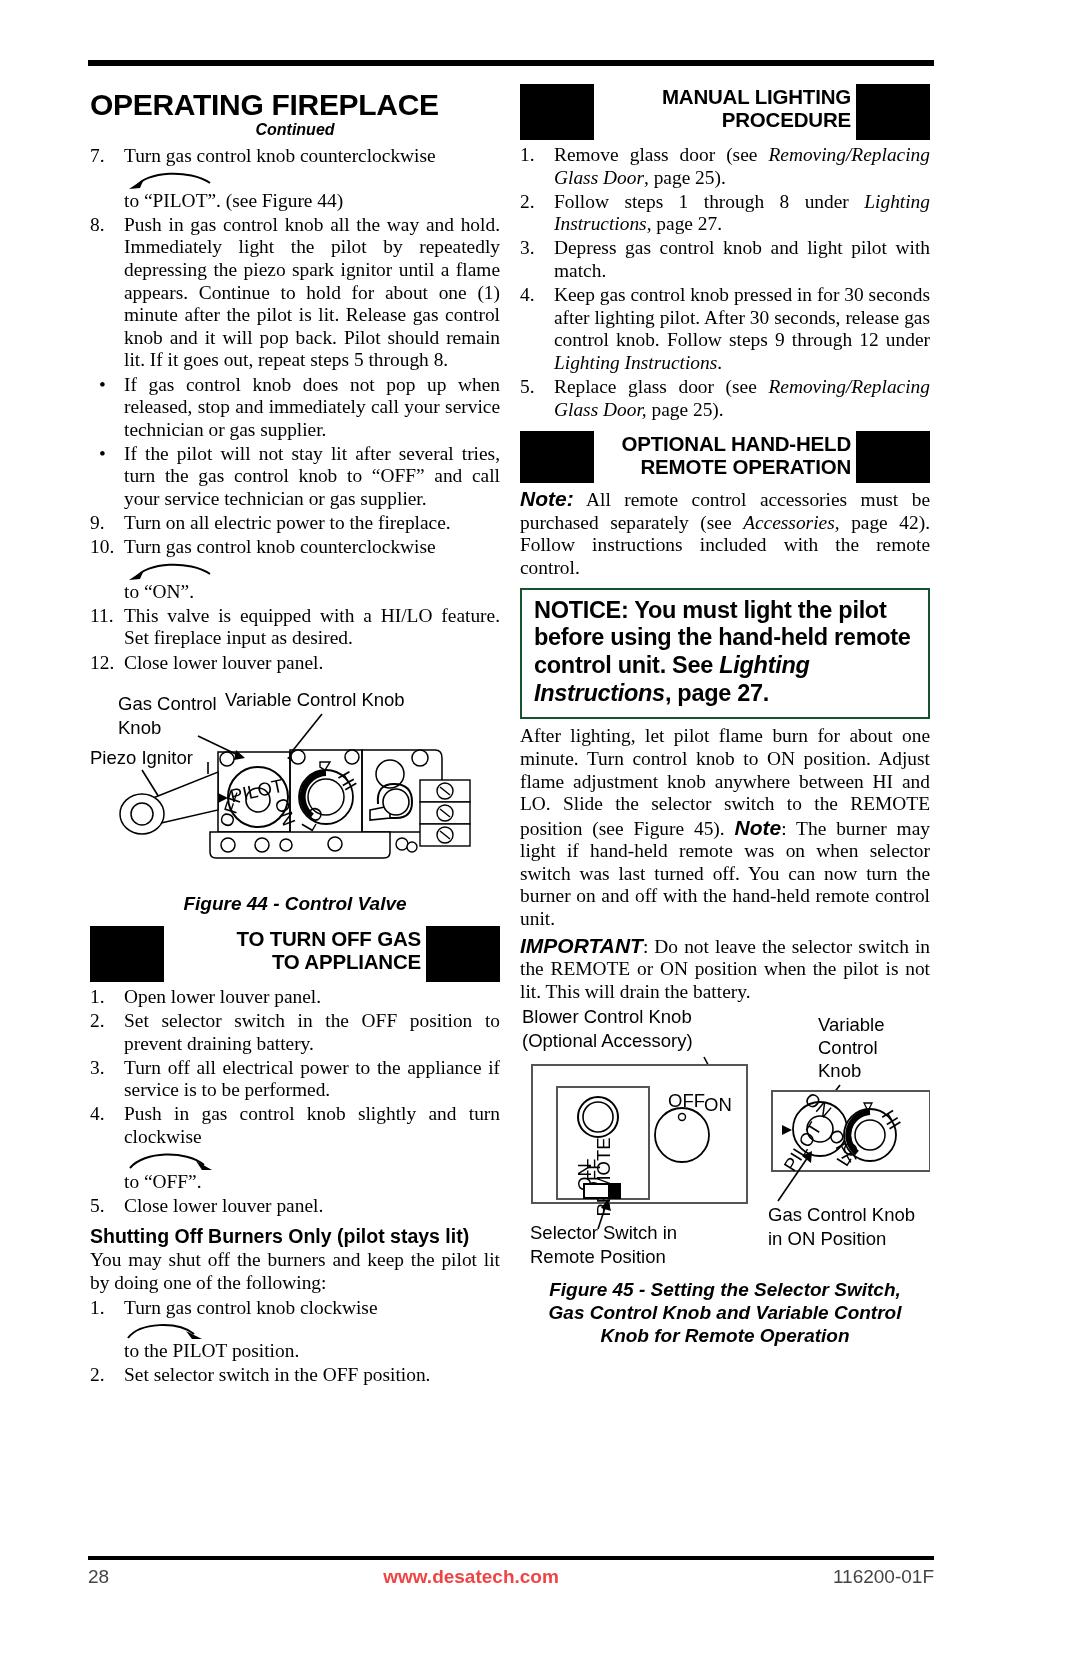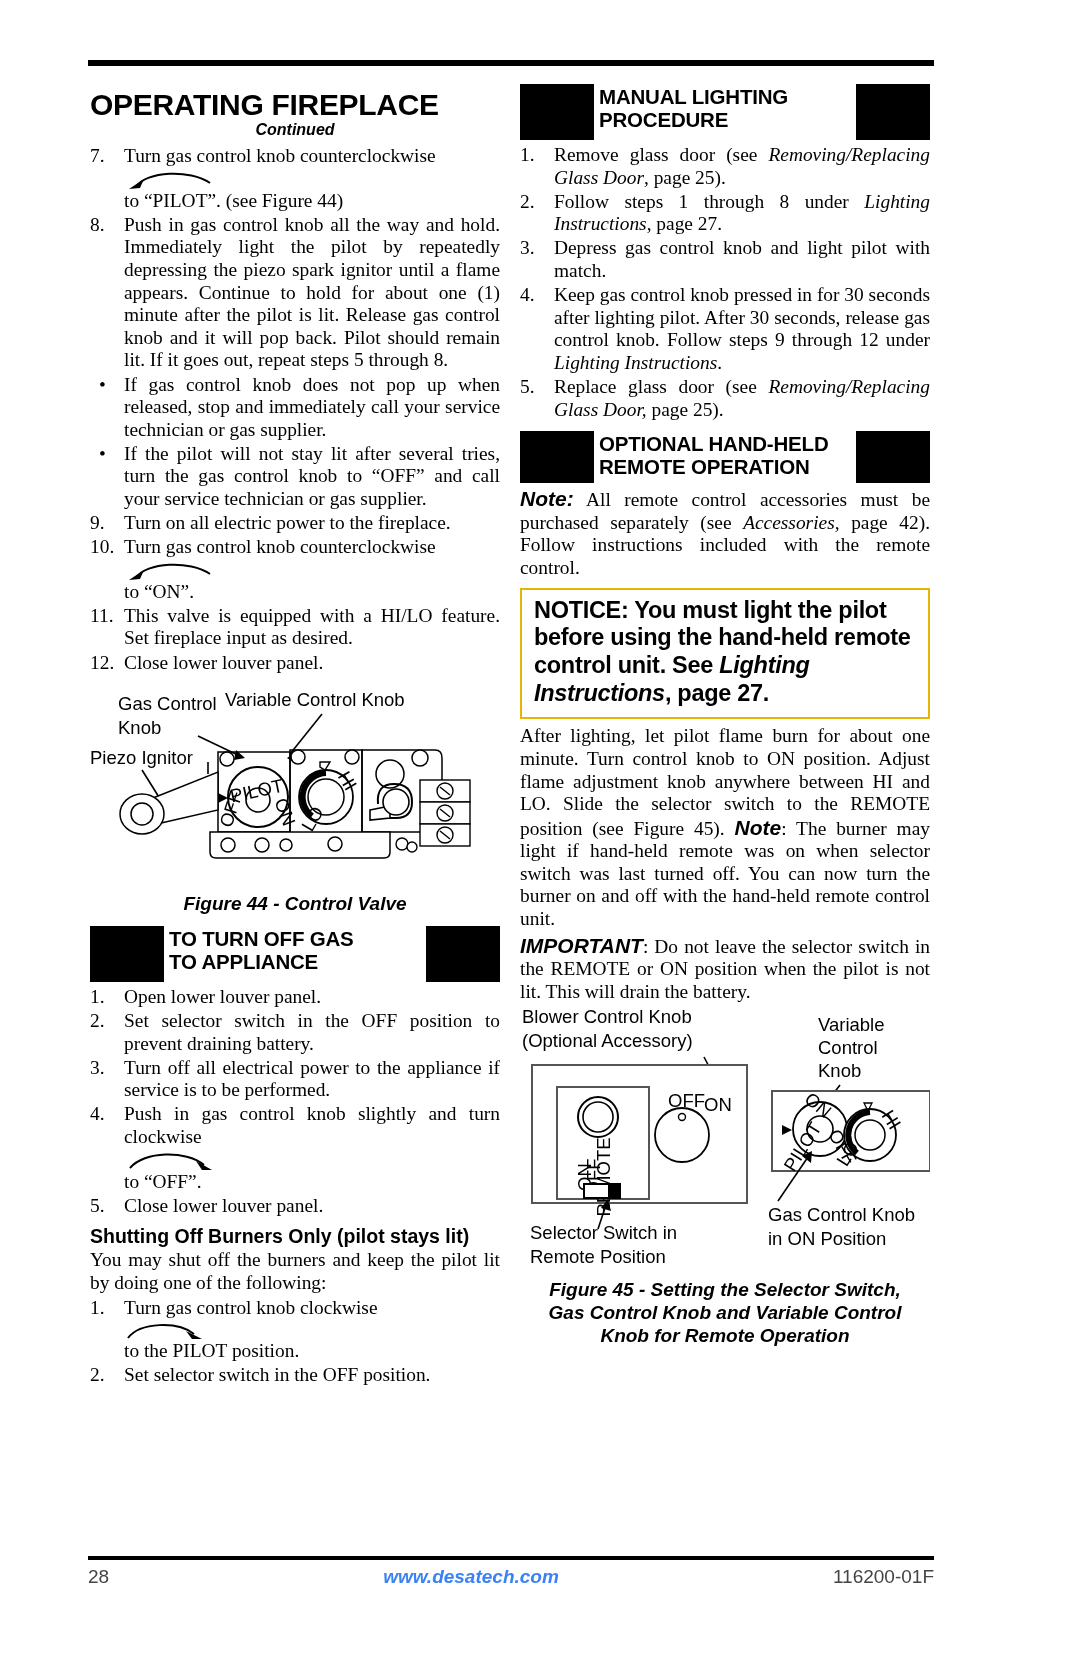--- a/index.html
+++ b/index.html
@@ -66,21 +66,21 @@
     background: #000;
     width: 74px;
     flex: 0 0 74px;
   }
   .bar-head .txt {
     flex: 1 1 auto;
     font-family: "Liberation Sans", sans-serif;
     font-weight: bold;
     font-size: 20.5px;
     line-height: 1.13;
-    text-align: left;
+    text-align: right;
     padding: 1px 5px 0 5px;
     letter-spacing: -0.2px;
   }
   .bar-head.tight { min-height: 52px; }
 
   
   .list { margin: 0; padding: 0; }
   .li {
     display: flex;
     font-size: 19.4px;
@@ -119,21 +119,21 @@
     font-family: "Liberation Sans", sans-serif;
     font-weight: bold;
     font-style: italic;
     font-size: 19px;
     text-align: center;
     line-height: 1.2;
     margin: 6px 0 2px 0;
   }
   
   .notice {
-    border: 2px solid #eab308;
+    border: 2px solid #14532d;
     padding: 7px 10px 9px 12px;
     margin: 8px 0 6px 0;
     font-family: "Liberation Sans", sans-serif;
     font-weight: bold;
     font-size: 23.5px;
     line-height: 1.19;
     letter-spacing: -0.3px;
   }
   .notice .it2 { font-style: italic; }
 
@@ -165,22 +165,21 @@
     width: 846px;
     font-family: "Liberation Sans", sans-serif;
     font-size: 19px;
     color: #444;
     display: flex;
     justify-content: space-between;
     gap: 16px;
   }
   .footer .mid {
     font-weight: bold;
-    color: #3b82f6;
-    font-style: italic;
+    color: #ef4444;
   }
   svg { display: block; }
 </style>
 </head>
 <body>
 
 <div class="page">
 
   <div class="top-rule"></div>
 

